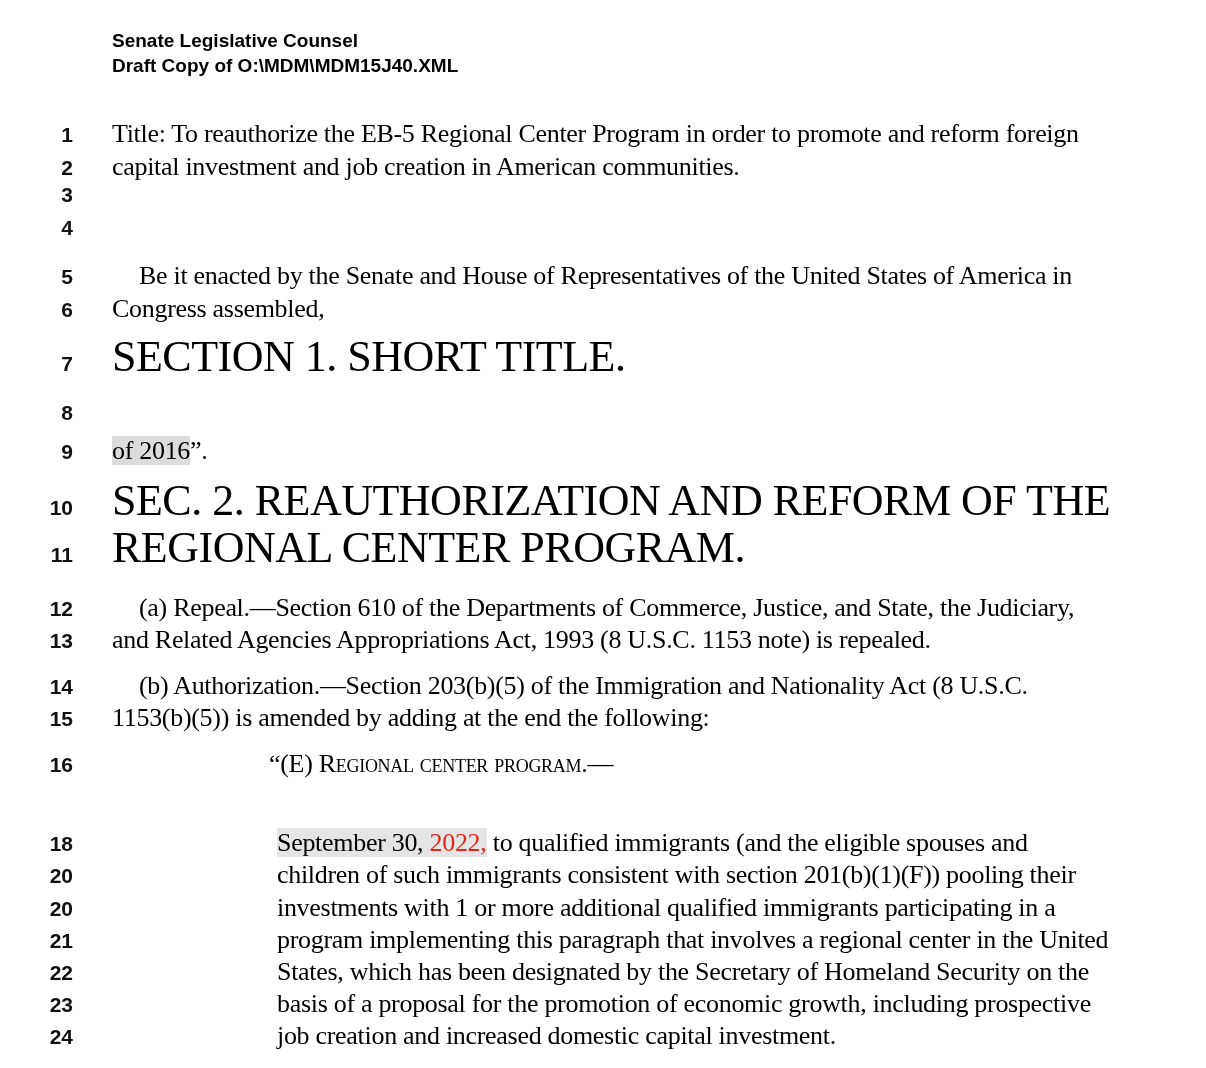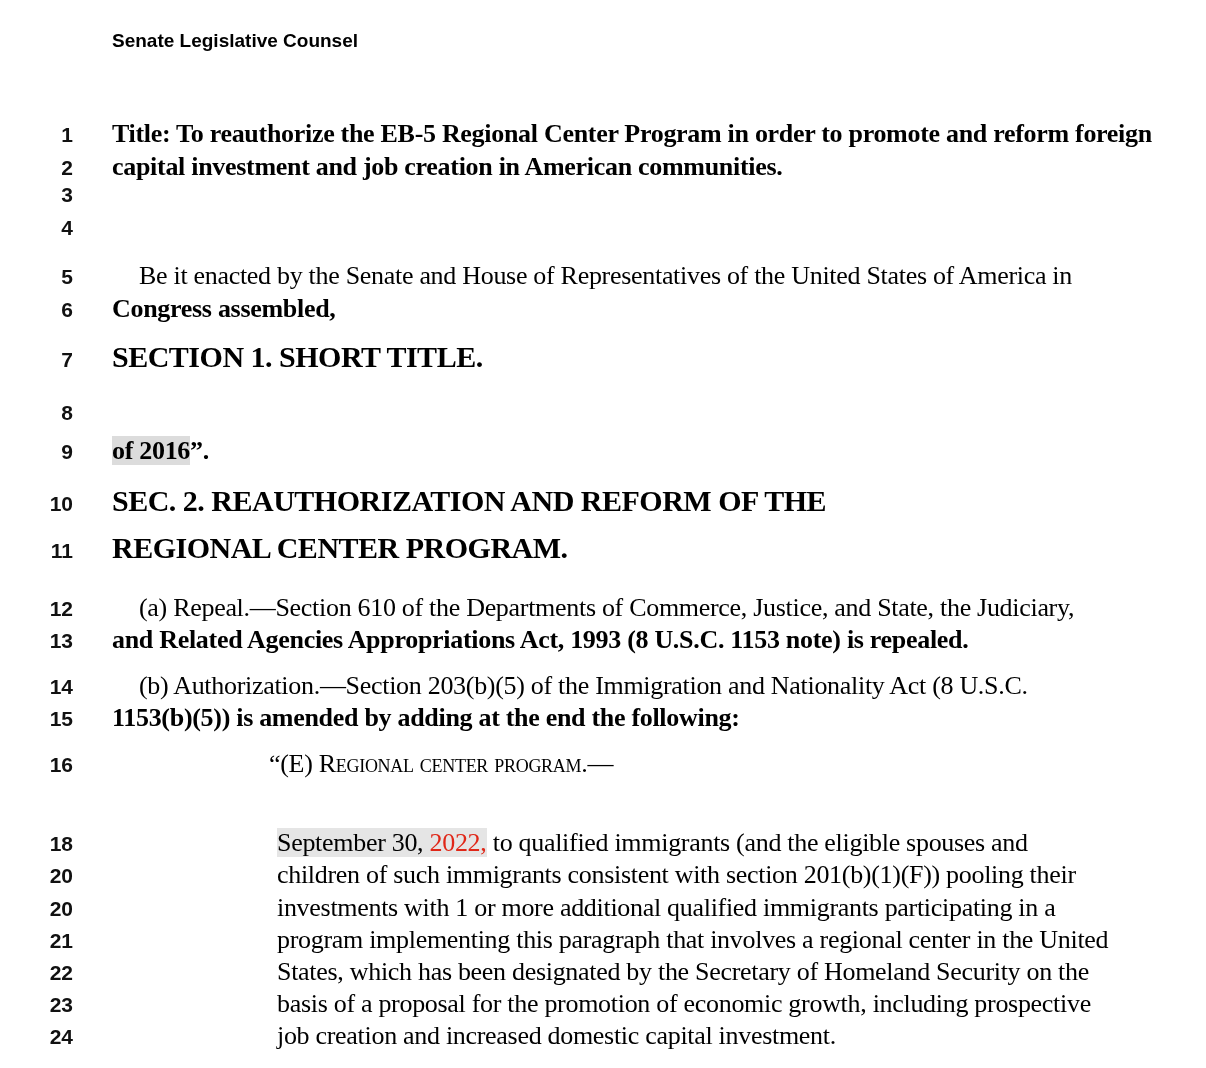--- a/index.html
+++ b/index.html
@@ -24,40 +24,41 @@
   }
   .num {
     flex:none; width:24px; text-align:right;
     font-family:"Liberation Sans", sans-serif;
     font-weight:600; font-size:21px; color:#111;
   }
   .txt {
     font-size:26px; line-height:33px; color:#000;
     letter-spacing:-0.3px;
   }
-  .i0 { margin-left:39px;font-weight:bold; }   
+  .i0 { margin-left:39px; }   
   .i1 { margin-left:66px; }   
   .iE { margin-left:196px; }  
   .iC { margin-left:204px; }  
   .iI { margin-left:236px; }  
   .heading .txt {
-    font-size:30px; line-height:42px; letter-spacing:-0.5px;
+    font-size:44px; line-height:42px; letter-spacing:-0.5px;
   }
   .sc { font-variant:small-caps; }
   .hl-gray  { background:#dcdcdc; }
   .hl-yellow{ background:#e5e5e5; }
   .red { color:#e02718; }
 </style>
 </head>
 <body>
 
 <div id="page">
 
   <div id="doc-header">
     <div>Senate Legislative Counsel</div>
+    <div>Draft Copy of O:\MDM\MDM15J40.XML</div>
   </div>
 
   <div class="line" style="top:117px">
     <span class="num">1</span>
     <span class="txt i0"><span>Title: To reauthorize the EB-5 Regional Center Program in order to promote and reform foreign</span></span>
   </div>
   <div class="line" style="top:150px">
     <span class="num">2</span>
     <span class="txt i0"><span>capital investment and job creation in American communities.</span></span>
   </div>

